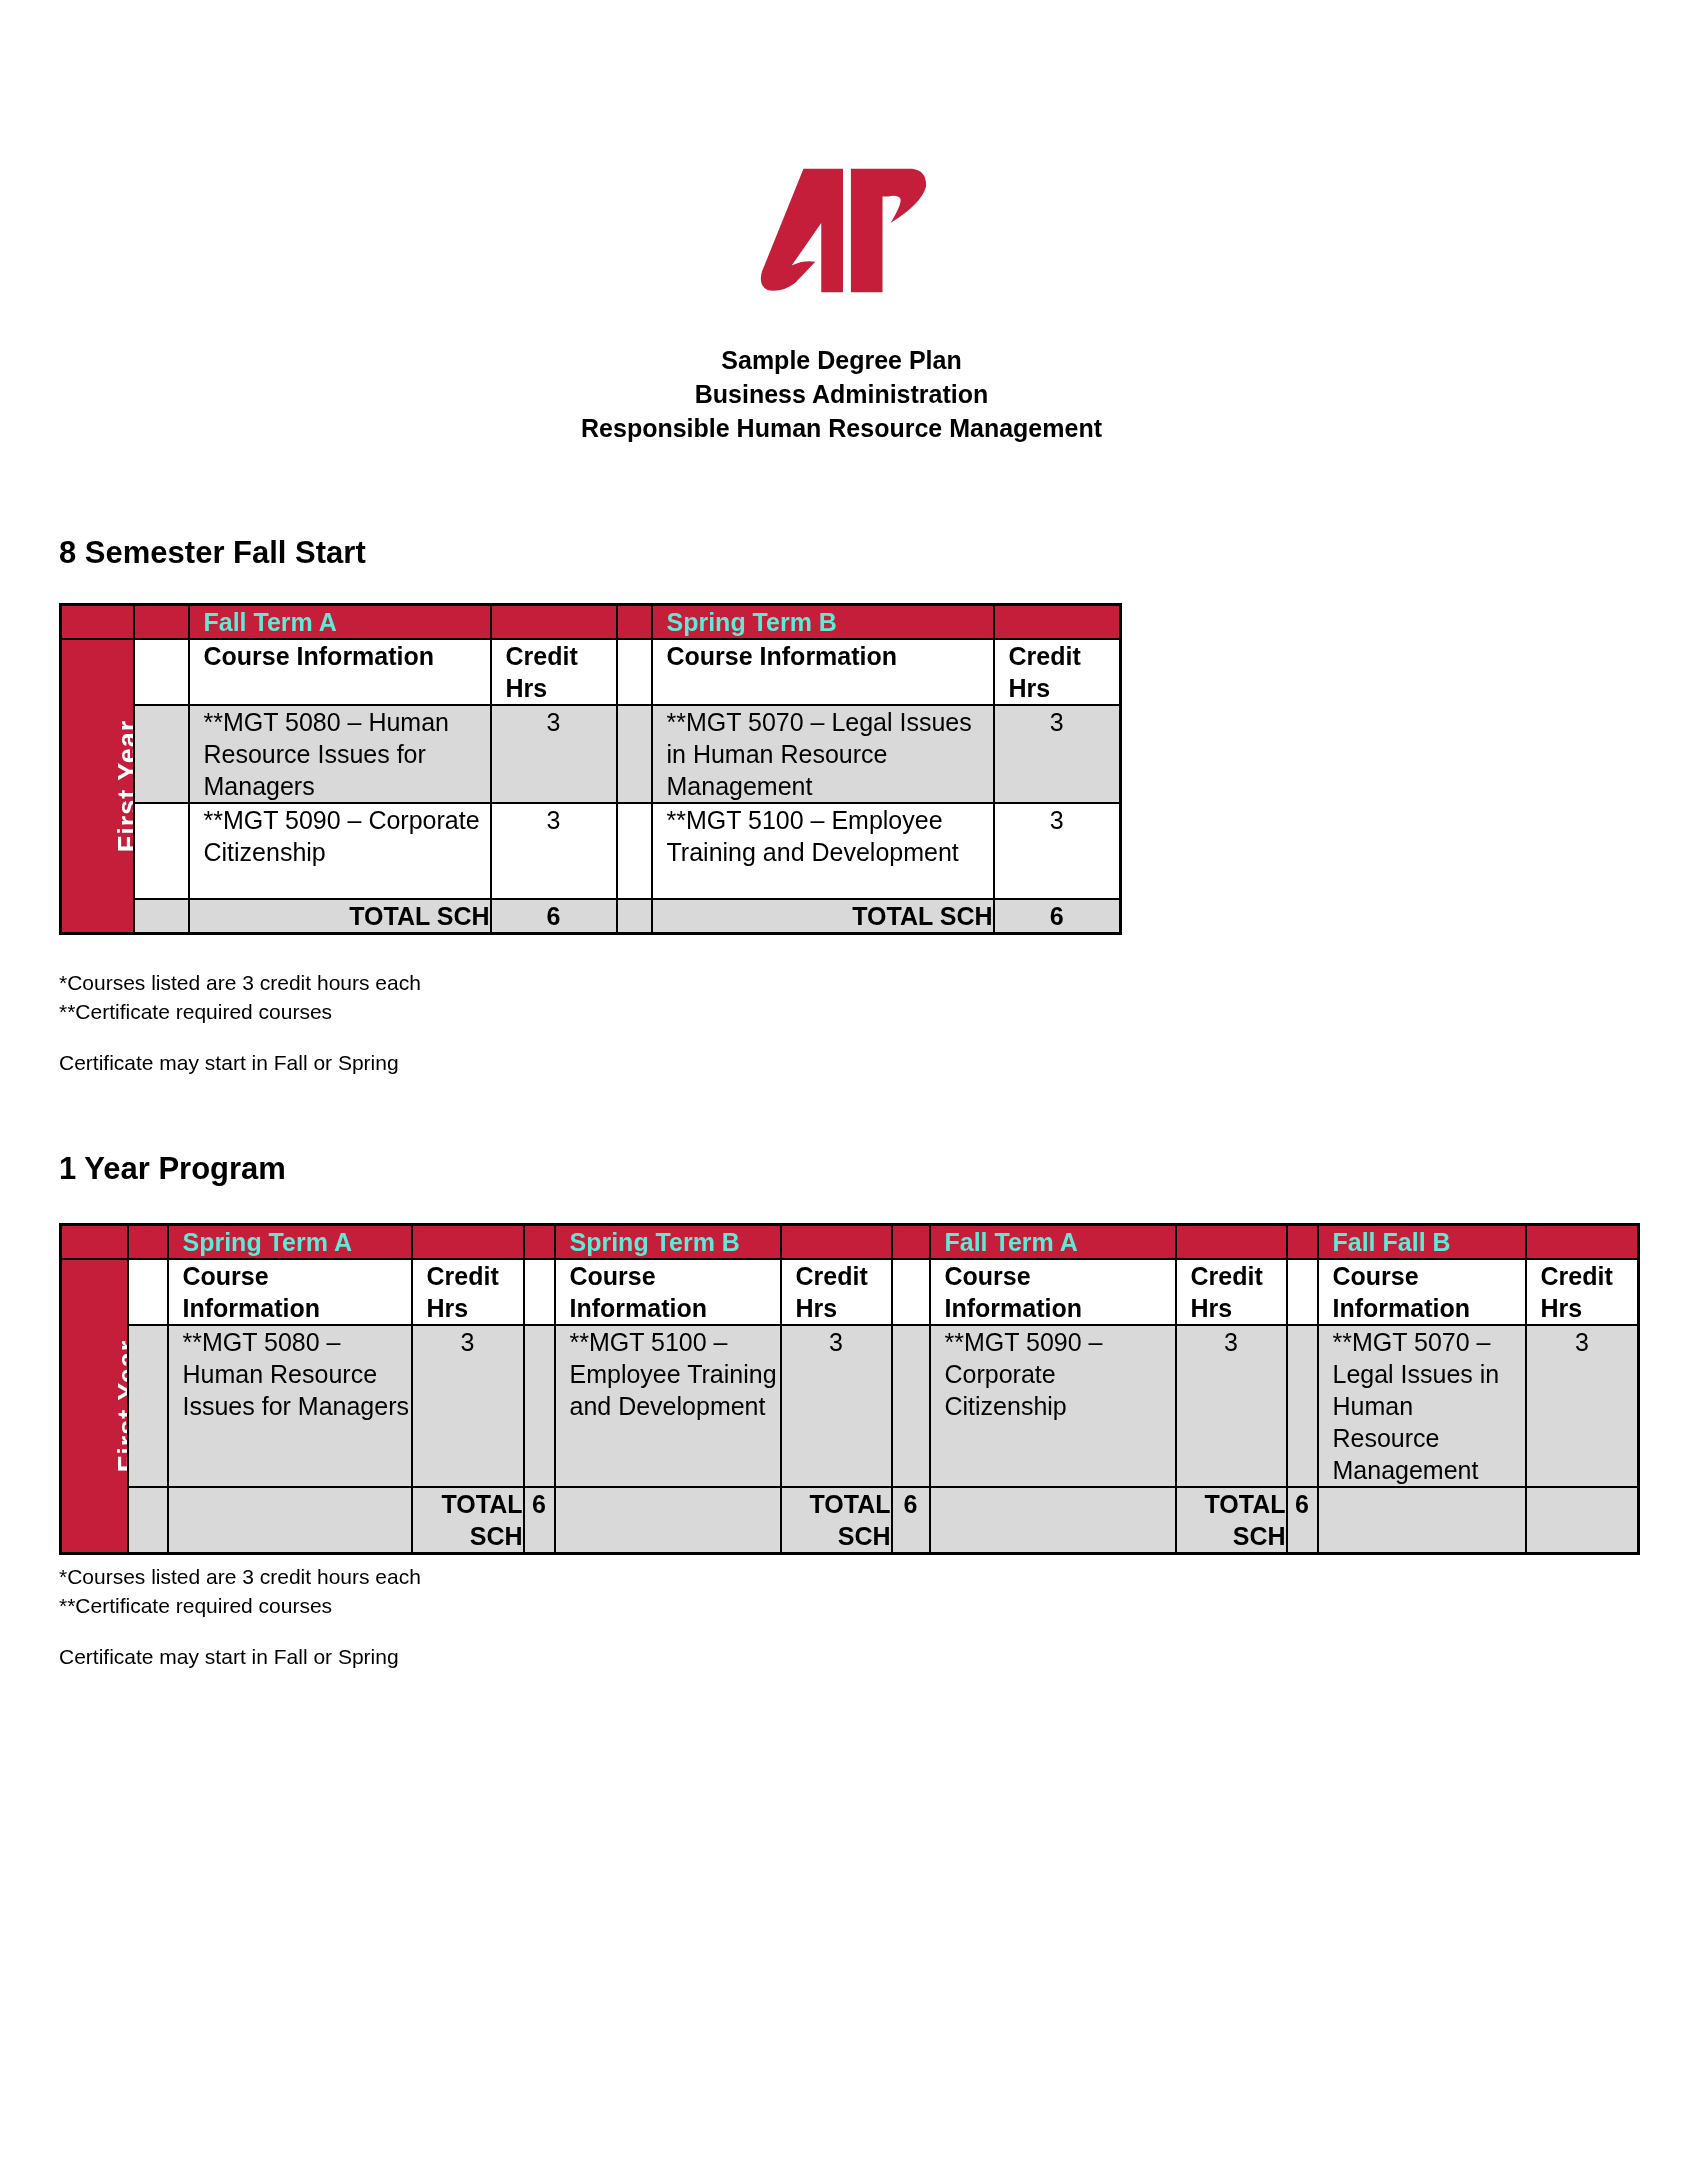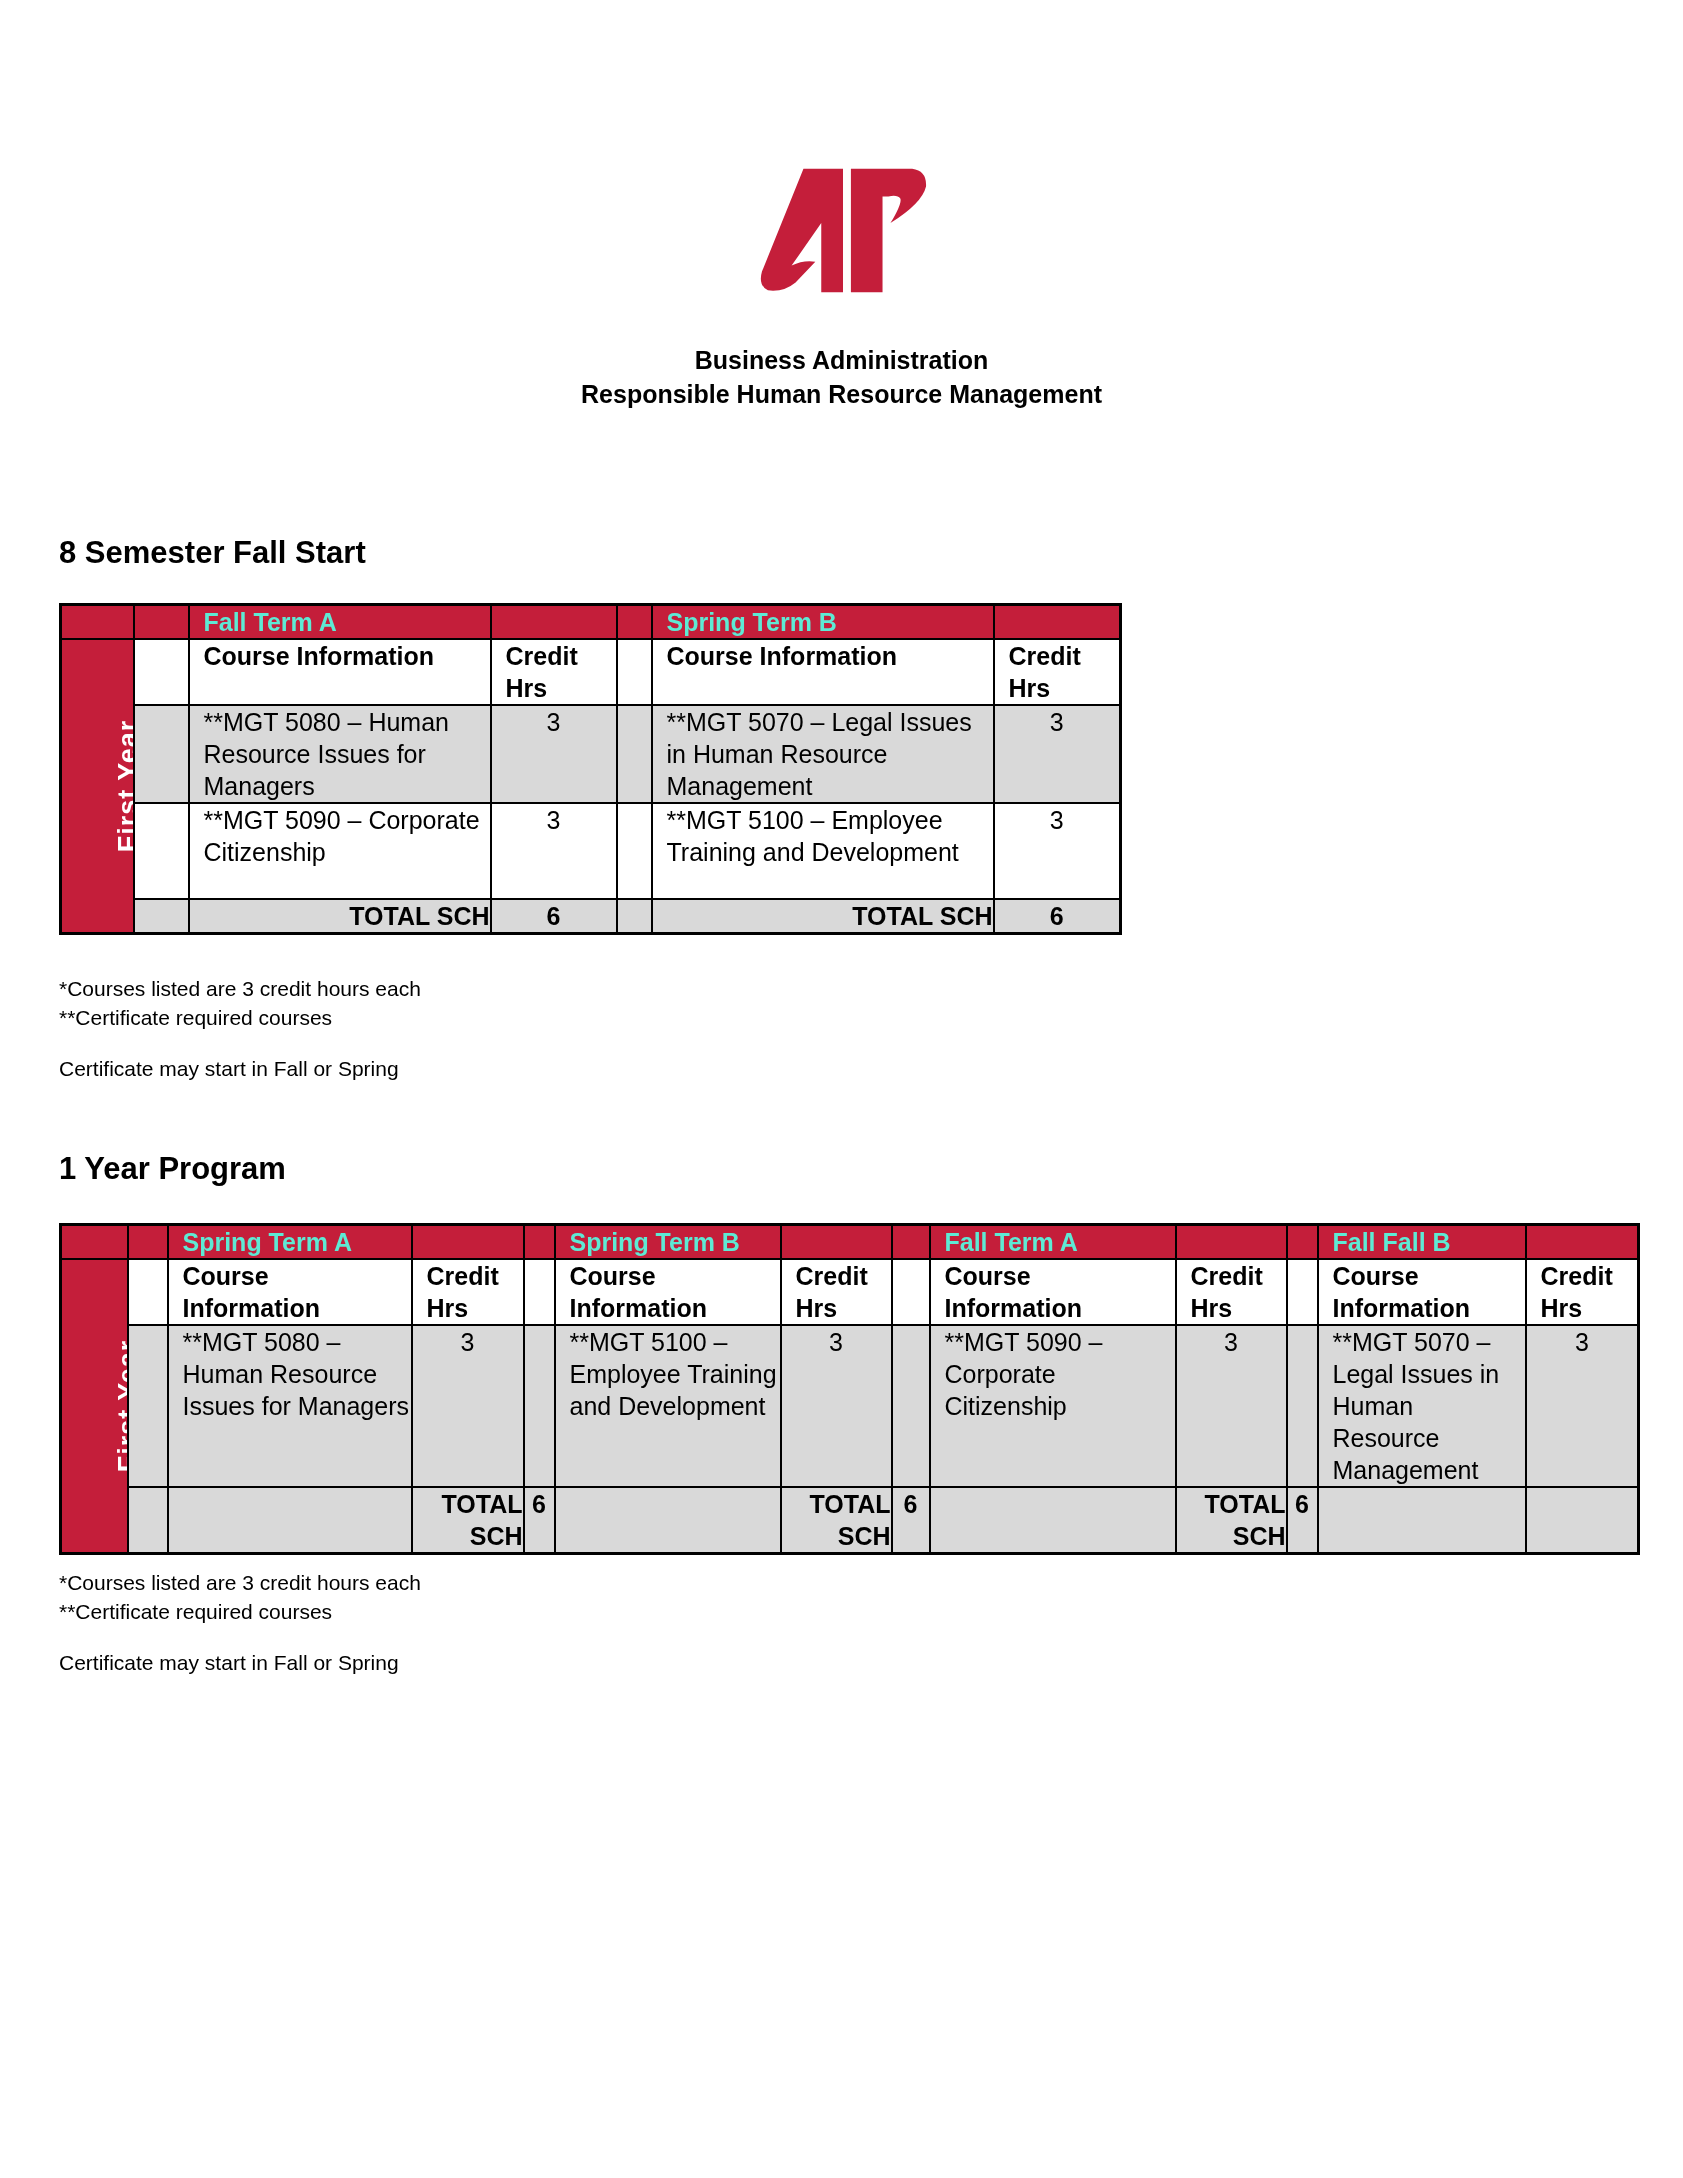--- a/index.html
+++ b/index.html
@@ -11,33 +11,34 @@
   table.plan td { border: 2px solid #000; padding: 0 0 0 14px; vertical-align: top; font-size: 25px; line-height: 32px; overflow: hidden; }
   .hdr td { background: #c41e3a; color: #5eead4; font-weight: bold; line-height: 29px; }
   .year { background: #c41e3a !important; color: #fff; padding: 0 !important; vertical-align: middle !important; text-align: center; }
   .year span { display: inline-block; transform: rotate(-90deg); white-space: nowrap; font-weight: bold; font-size: 27px; letter-spacing: 1px; }
   .colhead td { background: #fff; font-weight: bold; }
   .grey td { background: #d9d9d9; }
   .white td { background: #fff; }
   td.num { text-align: center; padding-left: 0 !important; }
   td.total { text-align: right; padding-right: 12px; font-weight: bold; }
   td.totalnum { text-align: center; font-weight: bold; padding-left: 0 !important; }
-  .notes { position: absolute; left: 59px; font-size: 21px; line-height: 29px; margin-top: 6px; }
+  .notes { position: absolute; left: 59px; font-size: 21px; line-height: 29px; }
   .notes p { margin: 0; }
   .notes .gap { margin-top: 22px; }
 </style>
 </head>
 <body>
 
 <svg class="logo" viewBox="0 0 200 170">
   <path d="M60 20 L100 20 L100 145 L78 145 L78 75 L48 118 Q60 112 72 114 L52 135 Q40 145 24 143 Q14 138 18 124 Z" fill="#c41e3a"></path>
   <path d="M108 20 L170 20 Q185 22 184 38 Q180 55 148 75 Q160 55 158 50 Q155 46 146 48 L140 48 L140 145 L108 145 Z" fill="#c41e3a"></path>
 </svg>
 
 <div class="title-block">
+  <div>Sample Degree Plan</div>
   <div>Business Administration</div>
   <div>Responsible Human Resource Management</div>
 </div>
 
 <div class="section-title" style="top:535px;">8 Semester Fall Start</div>
 
 <table class="plan" style="left:59px; top:603px; width:1059px;">
   <colgroup>
     <col style="width:73px">
       <col style="width:55px">

